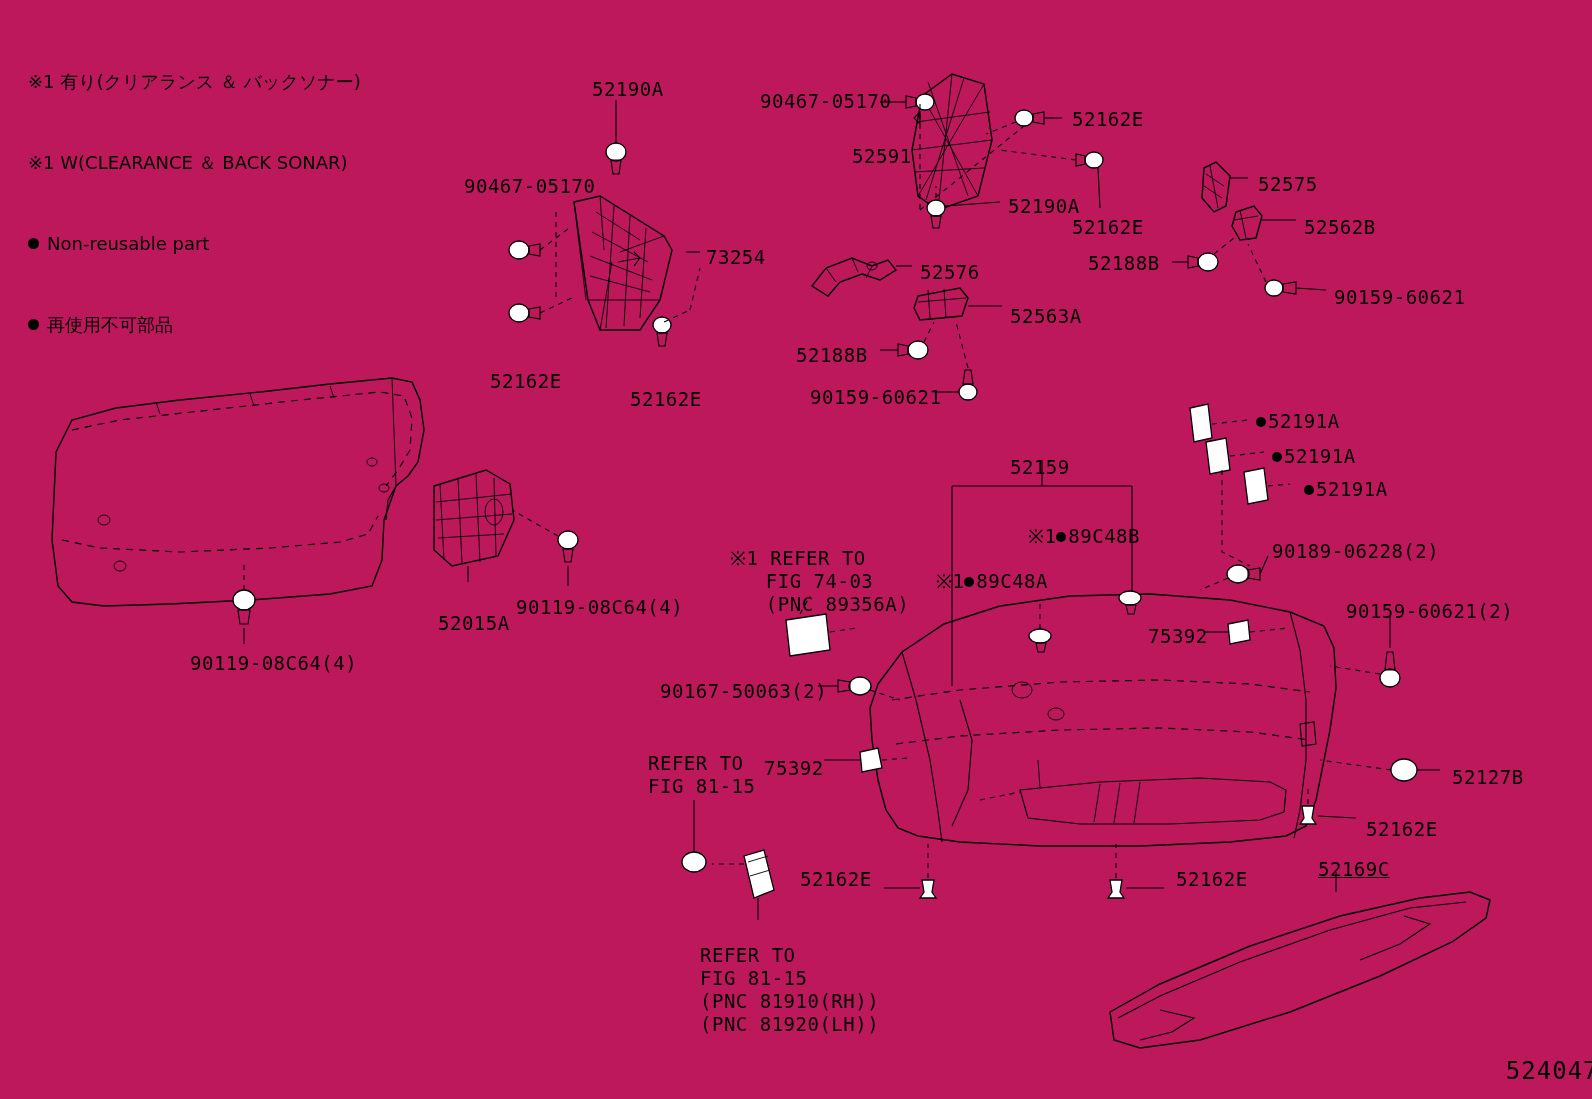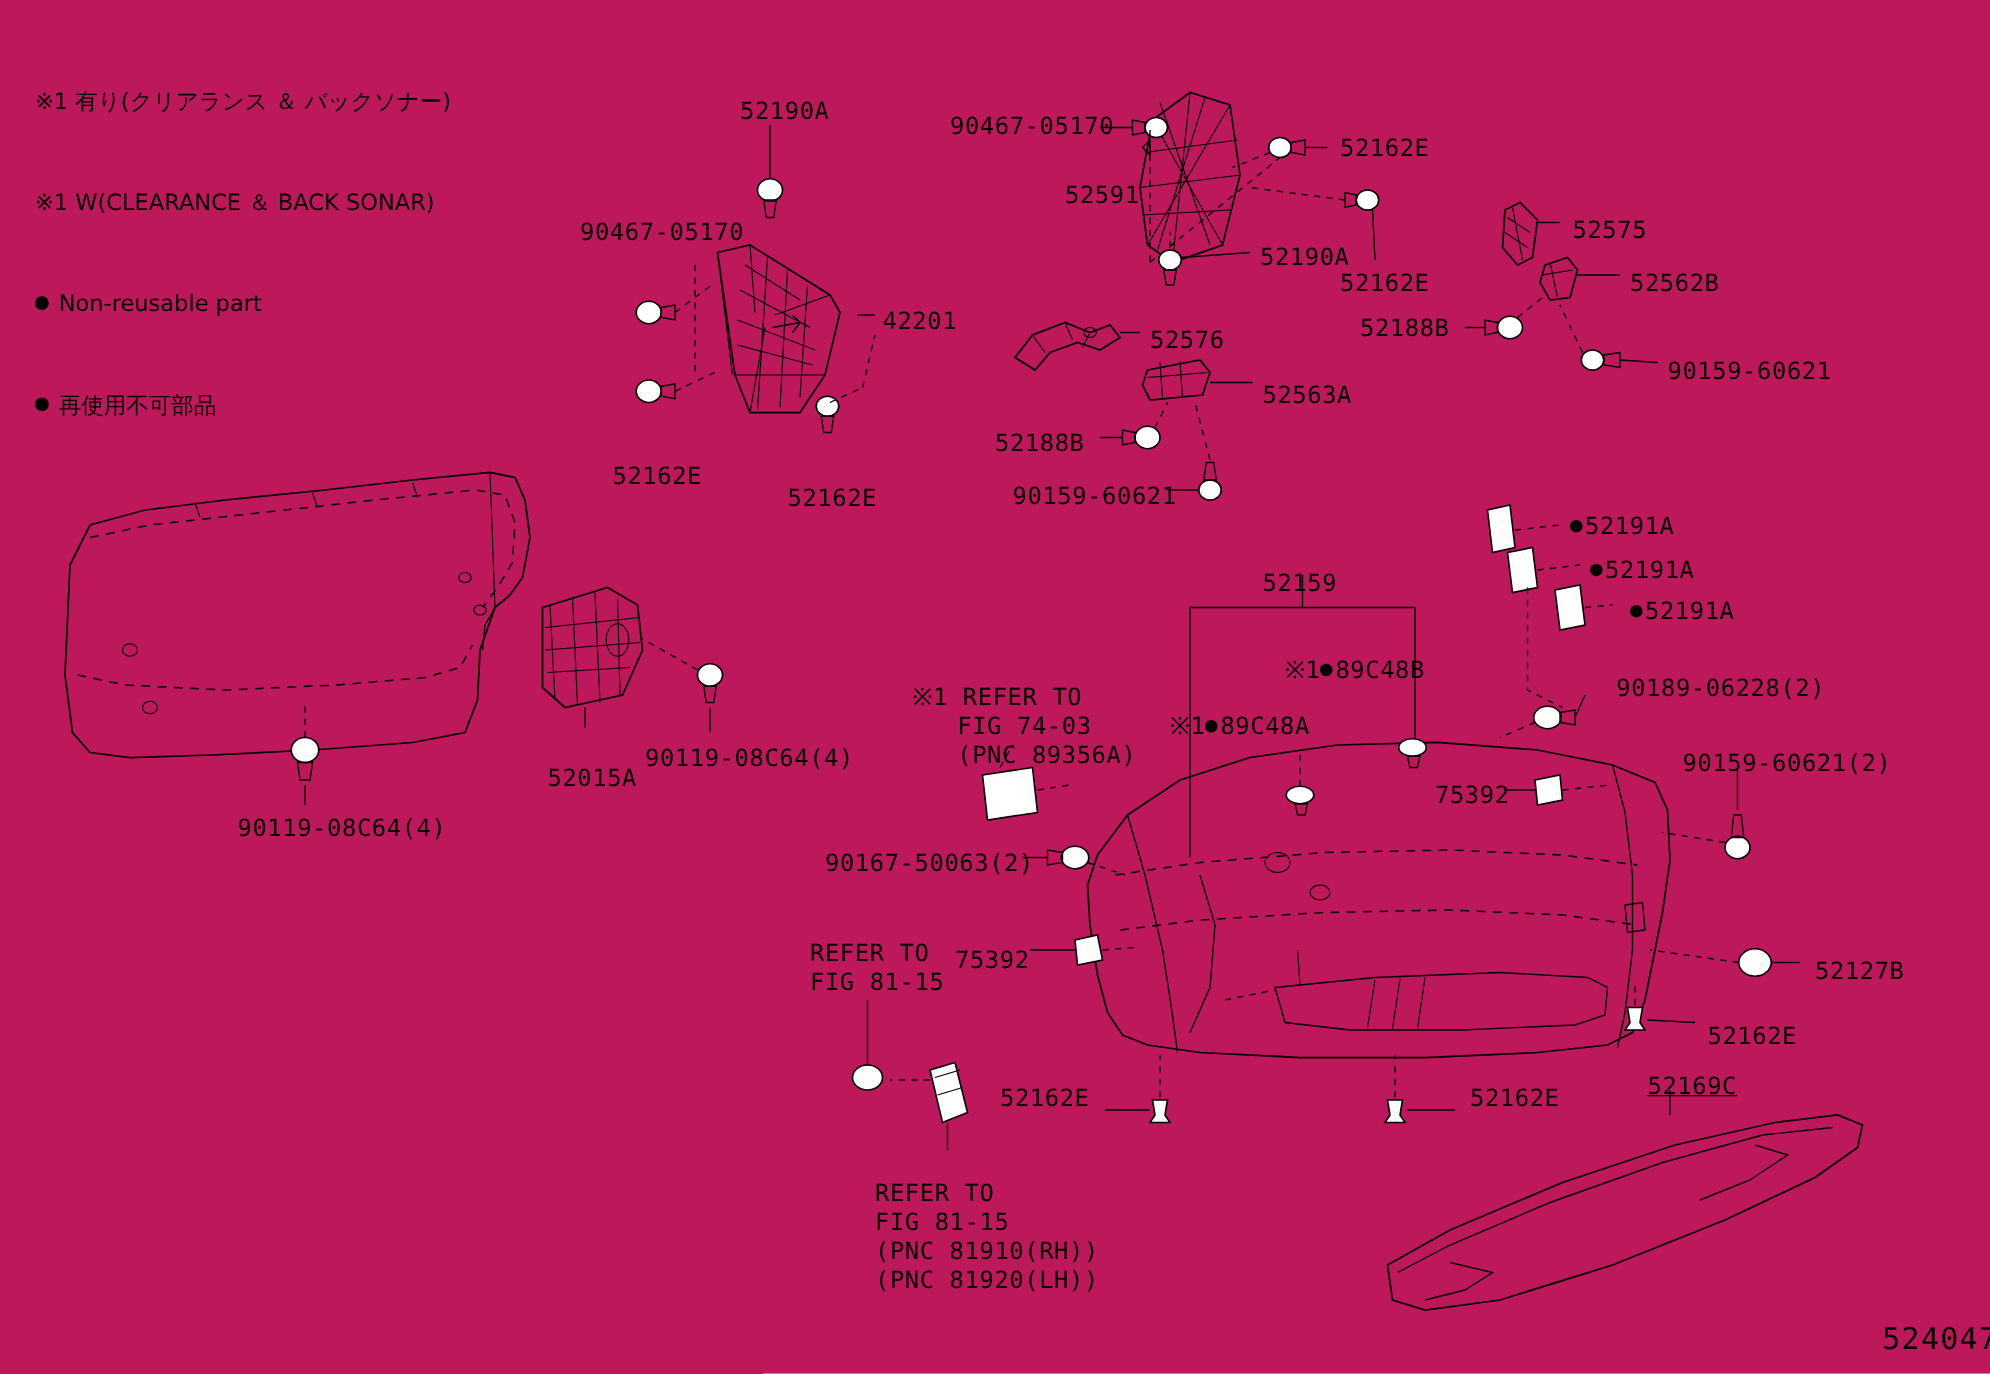--- a/index.html
+++ b/index.html
@@ -351,32 +351,32 @@
 
   <div class="lbl" style="left:592px; top:78px;">52190A</div>
   <div class="lbl" style="left:760px; top:90px;">90467-05170</div>
   <div class="lbl" style="left:1072px; top:108px;">52162E</div>
   <div class="lbl" style="left:852px; top:145px;">52591</div>
   <div class="lbl" style="left:464px; top:175px;">90467-05170</div>
   <div class="lbl" style="left:1258px; top:173px;">52575</div>
   <div class="lbl" style="left:1008px; top:195px;">52190A</div>
   <div class="lbl" style="left:1072px; top:216px;">52162E</div>
   <div class="lbl" style="left:1304px; top:216px;">52562B</div>
-  <div class="lbl" style="left:706px; top:246px;">42201</div>
+  <div class="lbl" style="left:706px; top:246px;">73254</div>
   <div class="lbl" style="left:1088px; top:252px;">52188B</div>
   <div class="lbl" style="left:920px; top:261px;">52576</div>
   <div class="lbl" style="left:1334px; top:286px;">90159-60621</div>
   <div class="lbl" style="left:1010px; top:305px;text-align:right;">52563A</div>
   <div class="lbl" style="left:796px; top:344px;">52188B</div>
   <div class="lbl" style="left:490px; top:370px;">52162E</div>
   <div class="lbl" style="left:630px; top:388px;">52162E</div>
   <div class="lbl" style="left:810px; top:386px;">90159-60621</div>
   <div class="lbl" style="left:1010px; top:456px;">52159</div>
   <div class="lbl" style="left:1148px; top:625px;">75392</div>
-  <div class="lbl" style="left:1272px; top:540px;margin-left:21px;">90189-06228(2)</div>
+  <div class="lbl" style="left:1272px; top:540px;">90189-06228(2)</div>
   <div class="lbl" style="left:1346px; top:600px;">90159-60621(2)</div>
   <div class="lbl" style="left:438px; top:612px;">52015A</div>
   <div class="lbl" style="left:516px; top:596px;">90119-08C64(4)</div>
   <div class="lbl" style="left:190px; top:652px;">90119-08C64(4)</div>
   <div class="lbl" style="left:660px; top:680px;">90167-50063(2)</div>
   <div class="lbl" style="left:764px; top:757px;">75392</div>
   <div class="lbl" style="left:1452px; top:766px;">52127B</div>
   <div class="lbl" style="left:1366px; top:818px;">52162E</div>
   <div class="lbl" style="left:800px; top:868px;">52162E</div>
   <div class="lbl" style="left:1176px; top:868px;">52162E</div>

